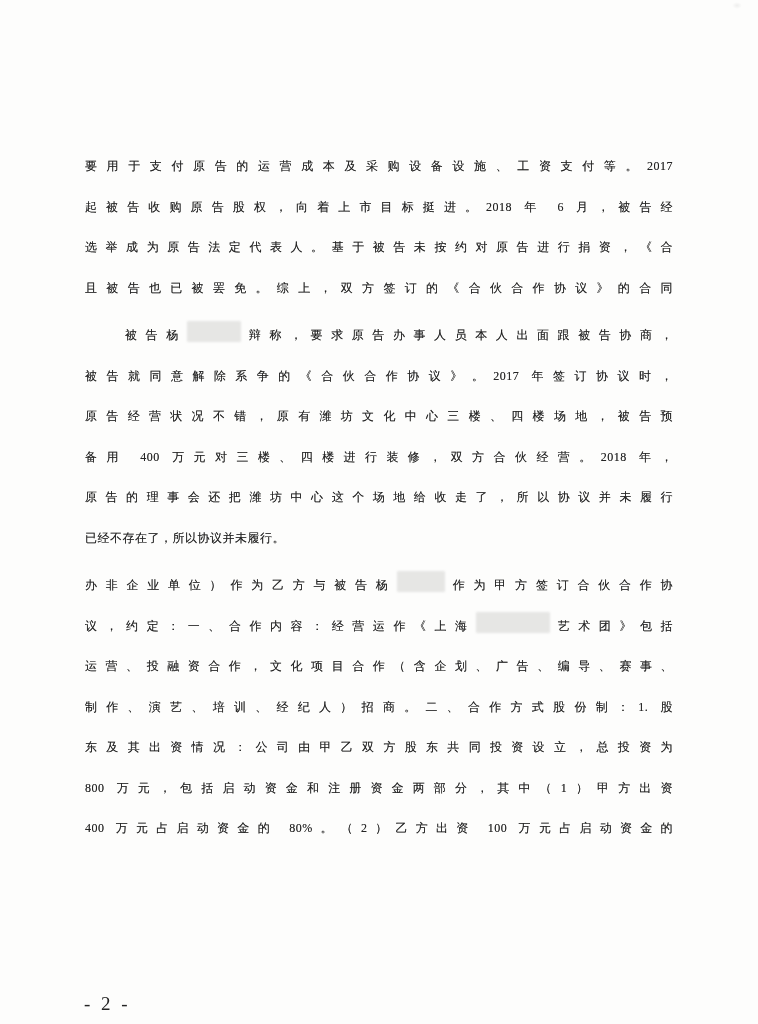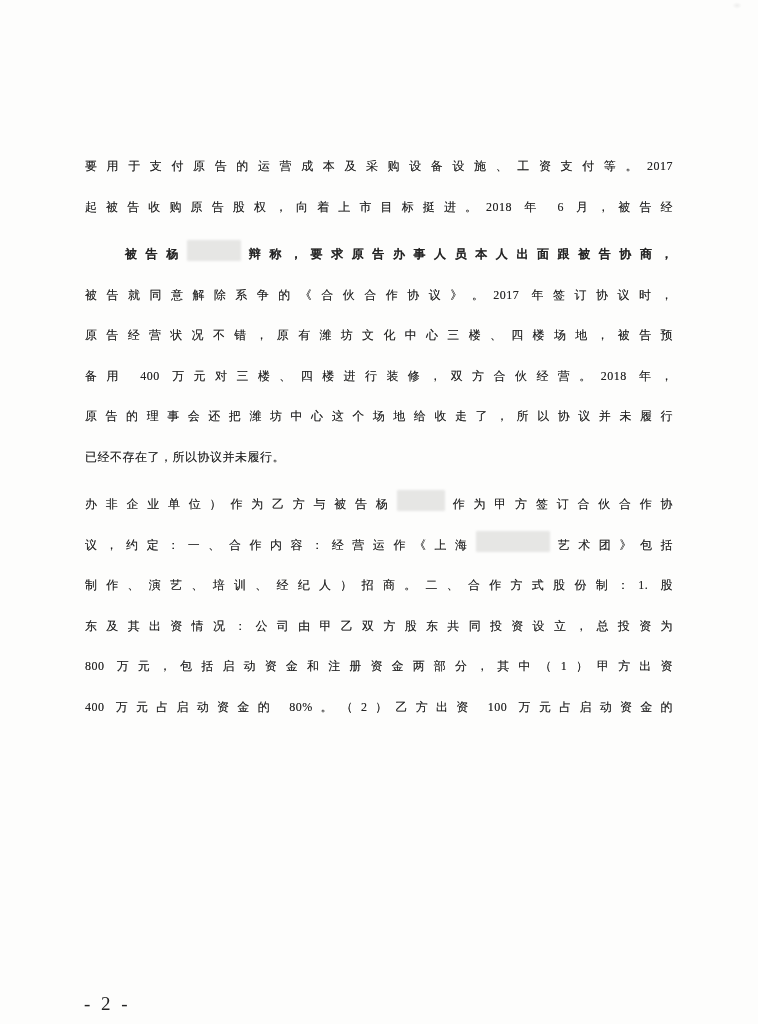--- a/index.html
+++ b/index.html
@@ -42,21 +42,20 @@
     white-space: normal;
     text-align: justify;
     text-align-last: left;
     text-shadow: 0 0 0.5px rgba(40,40,40,0.55);
   }
   .line.fill {
     text-align-last: justify;
   }
   .line.indent {
     text-indent: 40px;
-    font-weight: bold;
   }
   .redaction {
     display: inline-block;
     height: 21px;
     vertical-align: -3px;
     background: var(--redaction, #e6e6e4);
     filter: blur(0.8px);
     border-radius: 1px;
   }
   .page-number {
@@ -70,32 +69,35 @@
 </style>
 </head>
 <body>
 
 <div class="page">
   <div class="scan-artifact"></div>
   <div class="doc-body">
       <div class="paragraph">
         <div class="line fill"><span>要用于支付原告的运营成本及采购设备设施、工资支付等。2017</span></div>
         <div class="line fill"><span>起被告收购原告股权，向着上市目标挺进。2018 年 6 月，被告经</span></div>
+        <div class="line fill"><span>选举成为原告法定代表人。基于被告未按约对原告进行捐资，《合</span></div>
+        <div class="line fill"><span>且被告也已被罢免。综上，双方签订的《合伙合作协议》的合同</span></div>
       </div>
       <div class="paragraph">
         <div class="line fill indent"><span>被告杨</span><span class="redaction" style="width: 54px;"></span><span>辩称，要求原告办事人员本人出面跟被告协商，</span></div>
         <div class="line fill"><span>被告就同意解除系争的《合伙合作协议》。2017 年签订协议时，</span></div>
         <div class="line fill"><span>原告经营状况不错，原有潍坊文化中心三楼、四楼场地，被告预</span></div>
         <div class="line fill"><span>备用 400 万元对三楼、四楼进行装修，双方合伙经营。2018 年，</span></div>
         <div class="line fill"><span>原告的理事会还把潍坊中心这个场地给收走了，所以协议并未履行</span></div>
         <div class="line"><span>已经不存在了，所以协议并未履行。</span></div>
       </div>
       <div class="paragraph">
         <div class="line fill"><span>办非企业单位）作为乙方与被告杨</span><span class="redaction" style="width: 48px;"></span><span>作为甲方签订合伙合作协</span></div>
         <div class="line fill"><span>议，约定：一、合作内容：经营运作《上海</span><span class="redaction" style="width: 74px;"></span><span>艺术团》包括</span></div>
+        <div class="line fill"><span>运营、投融资合作，文化项目合作（含企划、广告、编导、赛事、</span></div>
         <div class="line fill"><span>制作、演艺、培训、经纪人）招商。二、合作方式股份制：1. 股</span></div>
         <div class="line fill"><span>东及其出资情况：公司由甲乙双方股东共同投资设立，总投资为</span></div>
         <div class="line fill"><span>800 万元，包括启动资金和注册资金两部分，其中（1）甲方出资</span></div>
         <div class="line fill"><span>400 万元占启动资金的 80%。（2）乙方出资 100 万元占启动资金的</span></div>
       </div>
     </div>
   <div class="page-number">- 2 -</div>
 </div>
 
 </body></html>

